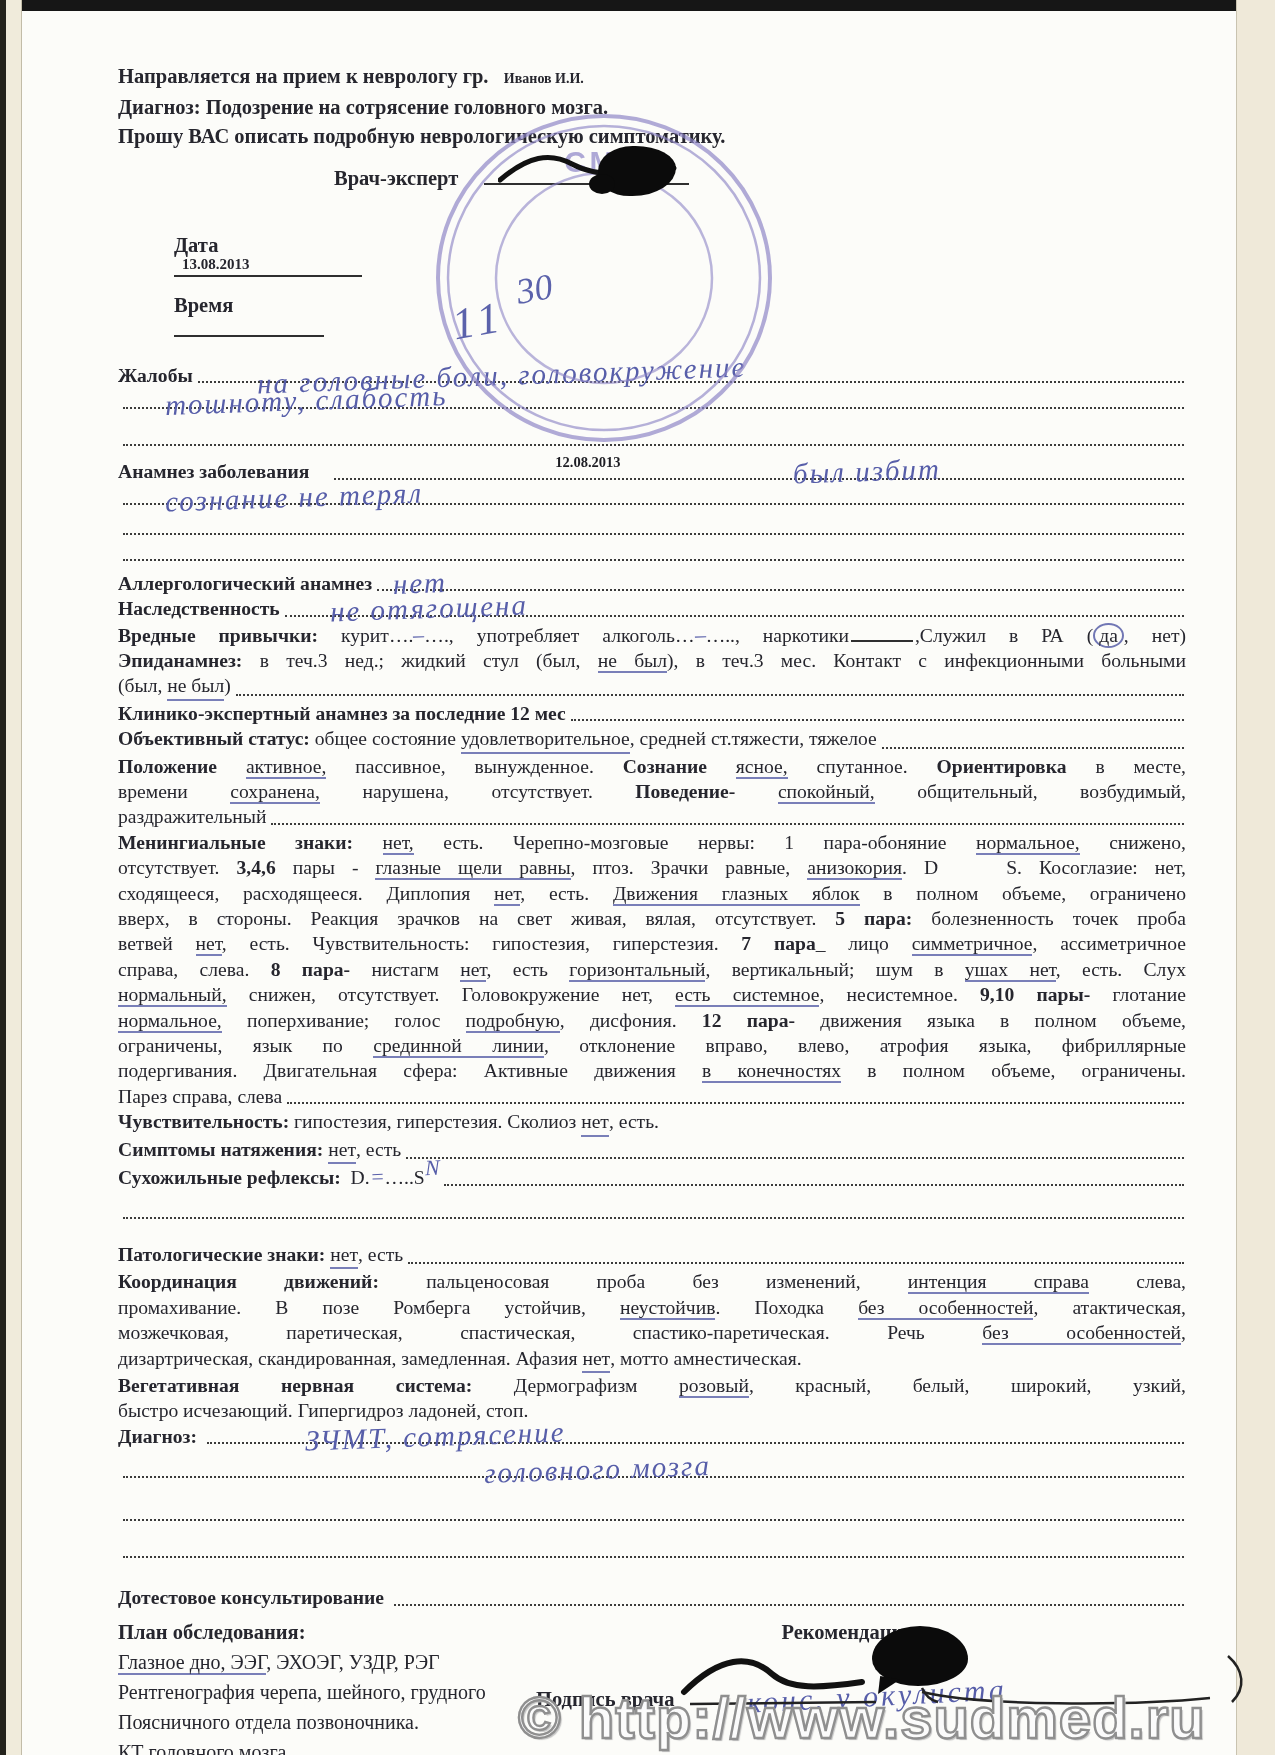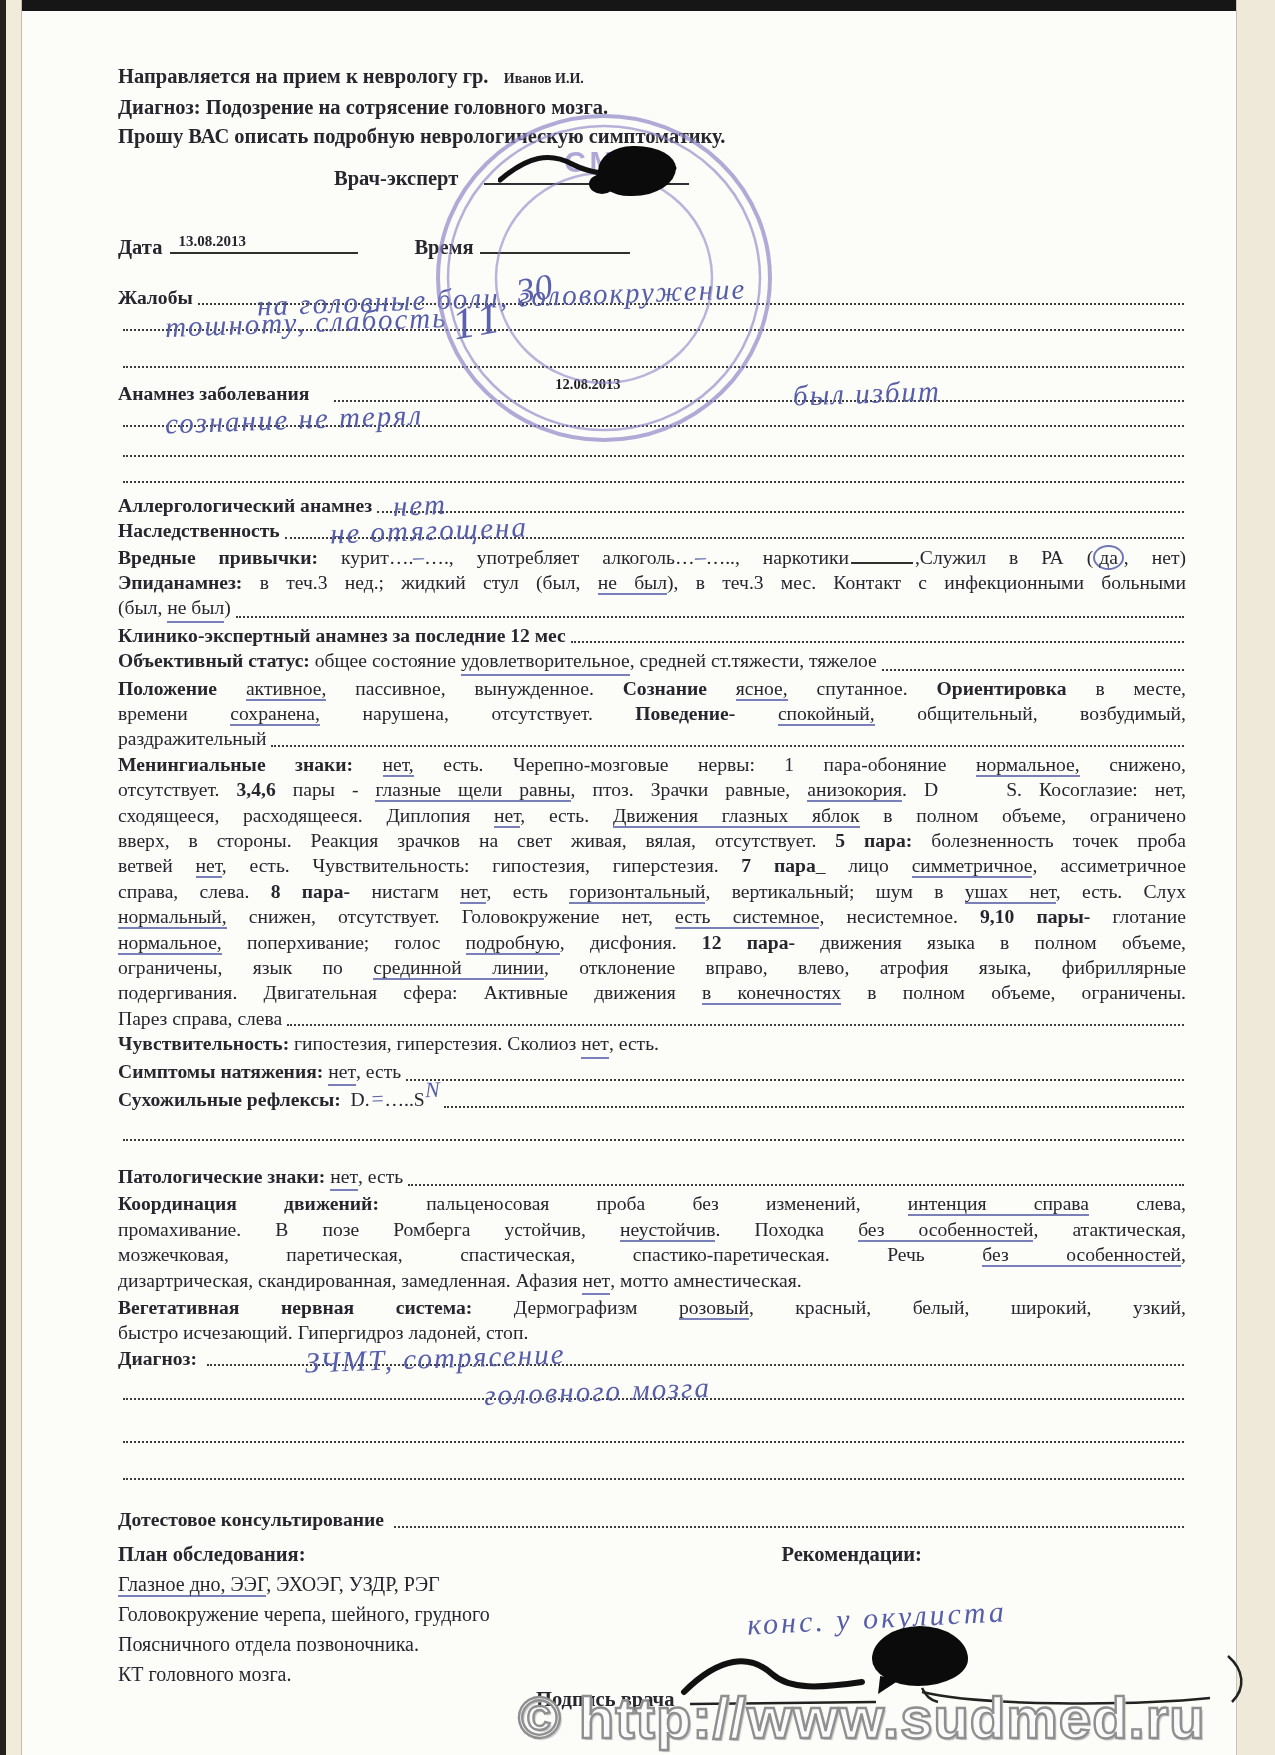--- a/index.html
+++ b/index.html
@@ -10,27 +10,27 @@
   .edge-left-dark{position:absolute;left:0;top:0;width:6px;height:100%;background:#23221c;}
   .edge-left-cream{position:absolute;left:6px;top:0;width:15px;height:100%;background:#f0ebdb;border-right:1px solid #c2bca8;}
   .edge-right{position:absolute;right:0;top:0;width:38px;height:100%;background:#efe9d9;border-left:1px solid #c9c3b0;}
   
   .content{position:absolute;left:118px;top:62px;width:1068px;}
   .hdr{font-weight:bold;font-size:20.5px;line-height:29px;}
   .hdr .nm{font-size:14px;}
   .signrow{display:flex;align-items:baseline;margin:14px 0 0 216px;}
   .signrow .lbl{font-weight:bold;font-size:20.5px;}
   .sigline{display:inline-block;width:205px;border-bottom:2px solid #2f2f2f;height:18px;margin-left:26px;}
-  .daterow{display:flex;align-items:baseline;margin-top:44px;font-size:20.5px;}
+  .daterow{display:flex;align-items:baseline;margin-top:44px;font-size:20.5px;flex-direction:column;}
   .daterow .lbl{font-weight:bold;}
   .uline{display:inline-block;position:relative;border-bottom:2px solid #2f2f2f;height:18px;}
   .uline .typed{position:absolute;left:8px;bottom:2px;font-size:15px;font-weight:bold;white-space:nowrap;}
   .w170{width:188px;margin-left:8px;}
   .w150{width:150px;margin-left:6px;}
-  .timelbl{margin-left:56px;}
+  .timelbl{margin-left:56px;margin-top:17px;}
   
   #flow{margin-top:26px;}
   .row{display:flex;align-items:baseline;font-size:19.6px;line-height:25.4px;min-height:25.4px;}
   .row>span{white-space:pre-wrap;}
   .row.just{display:block;text-align:justify;text-align-last:justify;}
   .row.just>span{white-space:normal;}
   .b{font-weight:bold;}
   .penu{border-bottom:2.6px solid rgba(88,95,168,.8);padding-bottom:0px;}
   .hw{font-style:italic;color:#575ea9;display:inline-block;transform:rotate(-2deg);font-size:1.12em;}
   .sup{position:relative;top:-9px;}
@@ -228,21 +228,21 @@
         <div class="row" style="margin-top: 22px;">
           <span class="b">Дотестовое консультирование </span>
           <span class="leader"></span>
         </div>
       </div>
 
     <div class="plan">
       <div>
         <div class="ttl">План обследования:</div>
         <div><span class="penu">Глазное дно, ЭЭГ</span><span>, ЭХОЭГ, УЗДР, РЭГ</span></div>
-        <div>Головокружение черепа, шейного, грудного</div>
+        <div>Рентгенография черепа, шейного, грудного</div>
         <div>Поясничного отдела позвоночника.</div>
         <div>КТ головного мозга.</div>
       </div>
       <div class="rcol">
         <div class="ttl">Рекомендации:</div>
         <div class="rec-hw">конс. у окулиста</div>
       </div>
     </div>
   </div>
 

